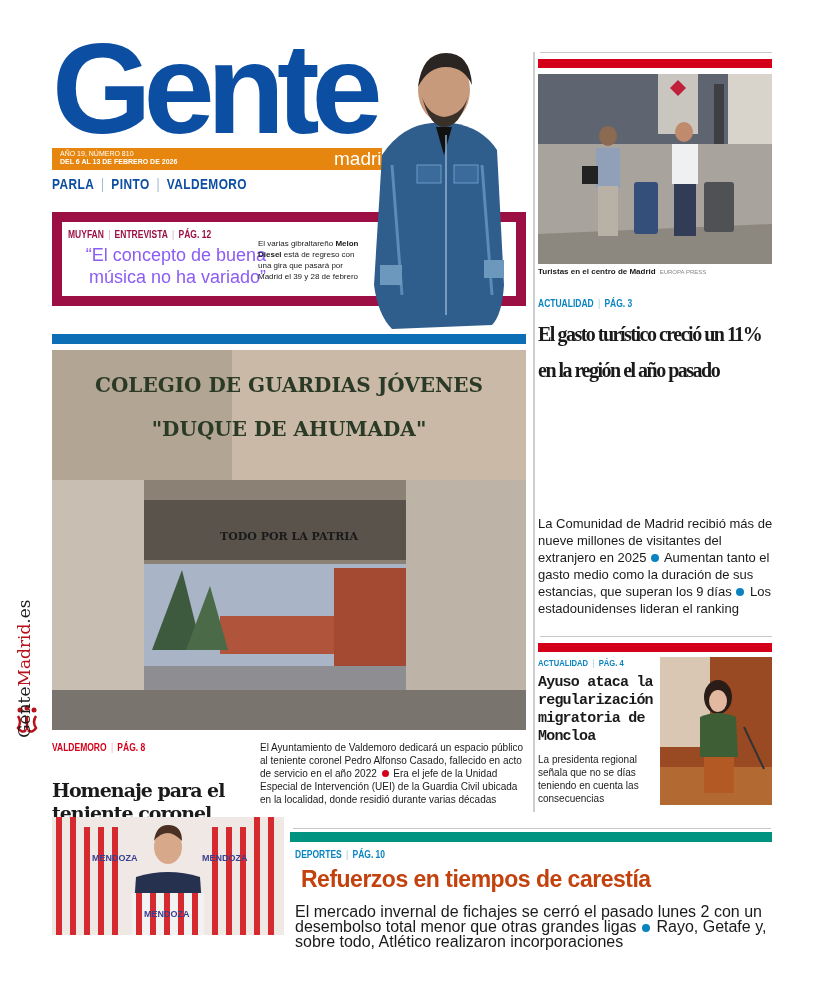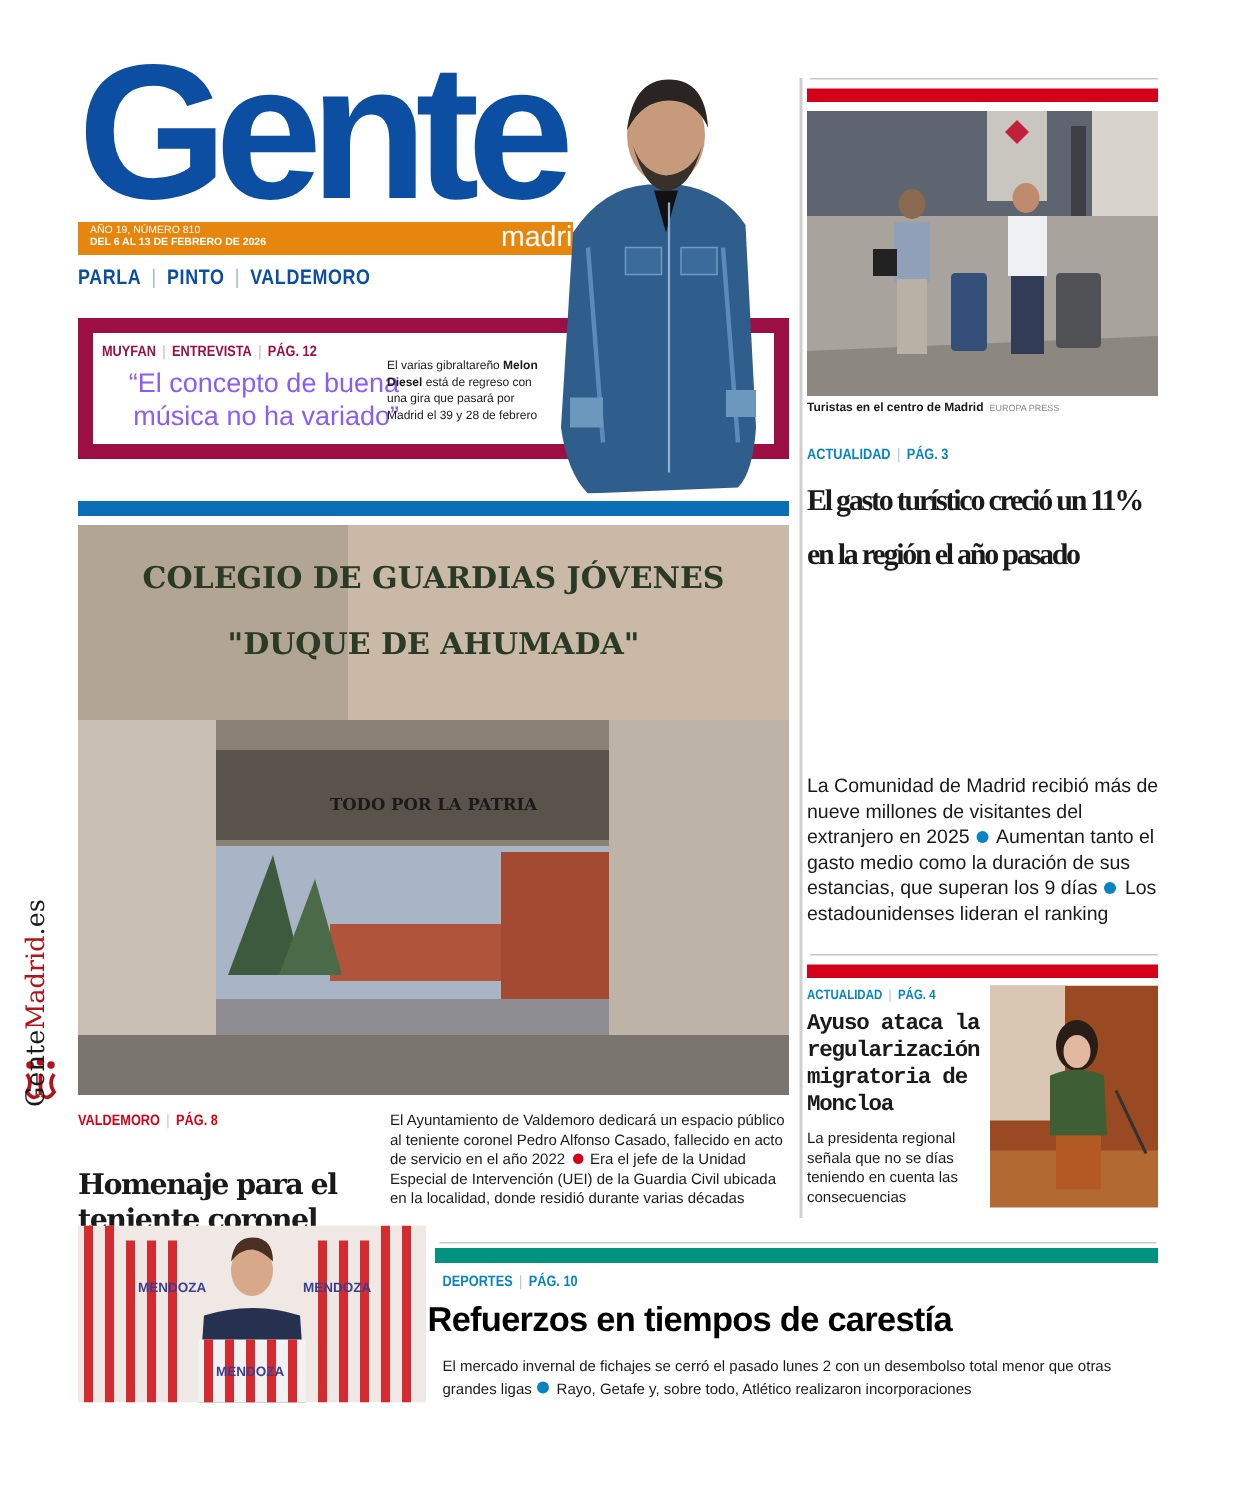--- a/index.html
+++ b/index.html
@@ -54,22 +54,22 @@
   .k-valdemoro { left: 52px; top: 742px; font-size: 10px; font-weight: 700; color: #d4001a; transform: scaleX(0.85); transform-origin: left; white-space: nowrap; }
   .k-valdemoro .sep { color: #ebb0b8; font-weight: 400; margin: 0 5px; }
   .headline-homenaje { left: 52px; top: 760px; width: 210px; font-family: "DejaVu Serif", serif; font-weight: 700; font-size: 19px; line-height: 23px; color: #1a1a1a; letter-spacing: -1px; margin-top: 19px; }
   .lead-homenaje { left: 260px; top: 741px; width: 268px; font-size: 10px; line-height: 13px; color: #1a1a1a; }
 
   
   .sports-photo { left: 52px; top: 817px; width: 232px; height: 118px; overflow: hidden; }
   .bot-rule { left: 293px; top: 828px; width: 478px; height: 1px; background: #c8c8c8; }
   .teal-bar { left: 290px; top: 832px; width: 482px; height: 10px; background: #009480; }
   .k-deportes { left: 295px; top: 849px; font-size: 10px; font-weight: 700; color: #0a84c1; }
-  .headline-refuerzos { left: 285px; top: 865px; font-size: 23px; font-weight: 700; line-height: 28px; color: #000000; letter-spacing: -0.5px; white-space: nowrap; }
-  .lead-refuerzos { left: 295px; top: 904px; width: 480px; font-size: 10px; line-height: 15px; color: #1a1a1a; }
+  .headline-refuerzos { left: 301px; top: 865px; font-size: 23px; font-weight: 700; line-height: 28px; color: #c2410c; letter-spacing: -0.5px; white-space: nowrap; }
+  .lead-refuerzos { left: 295px; top: 904px; width: 480px; font-size: 16px; line-height: 15px; color: #1a1a1a; }
 
   
   .site-vertical { left: 14px; top: 738px; transform: rotate(-90deg); transform-origin: left top; white-space: nowrap; font-family: "DejaVu Serif", serif; font-size: 17px; color: #1a1a1a; }
   .site-vertical .madrid { color: #b5121b; }
   .site-icon { left: 14px; top: 704px; width: 26px; height: 30px; }
 </style>
 </head>
 <body>
 
 <div class="abs logo">Gente</div>

